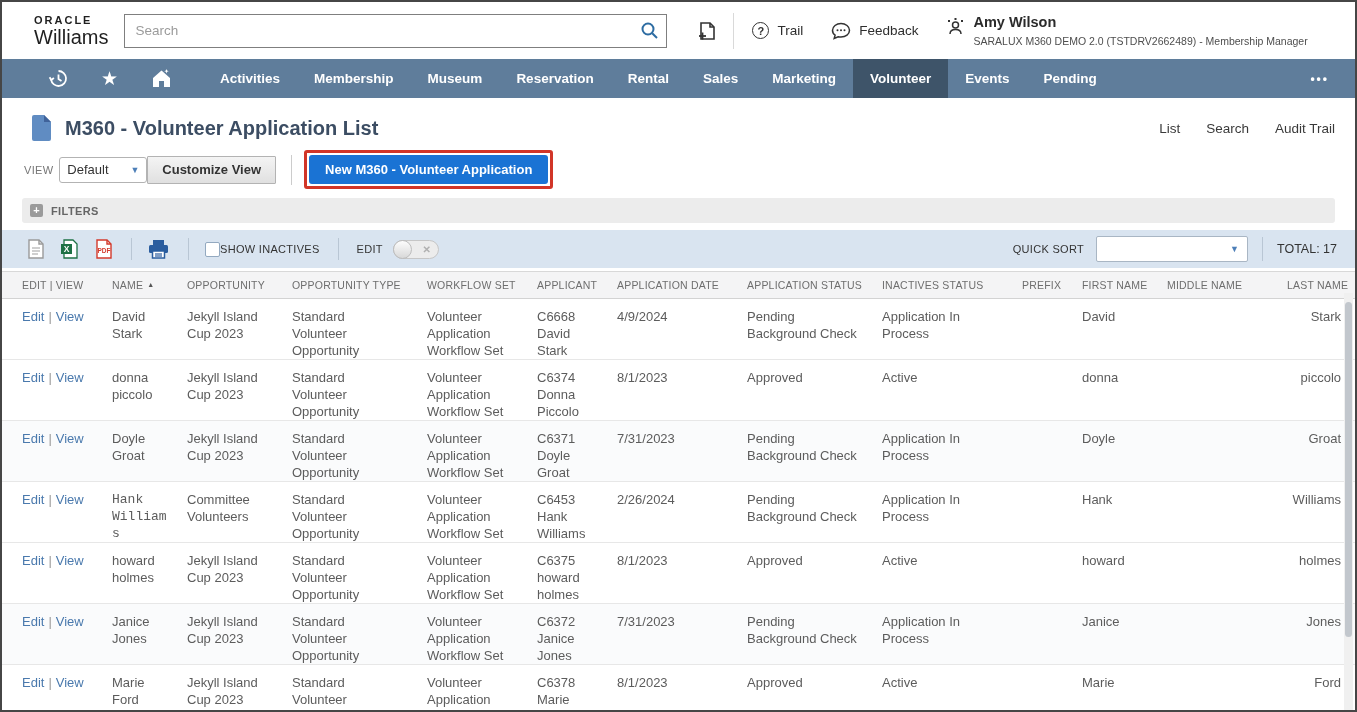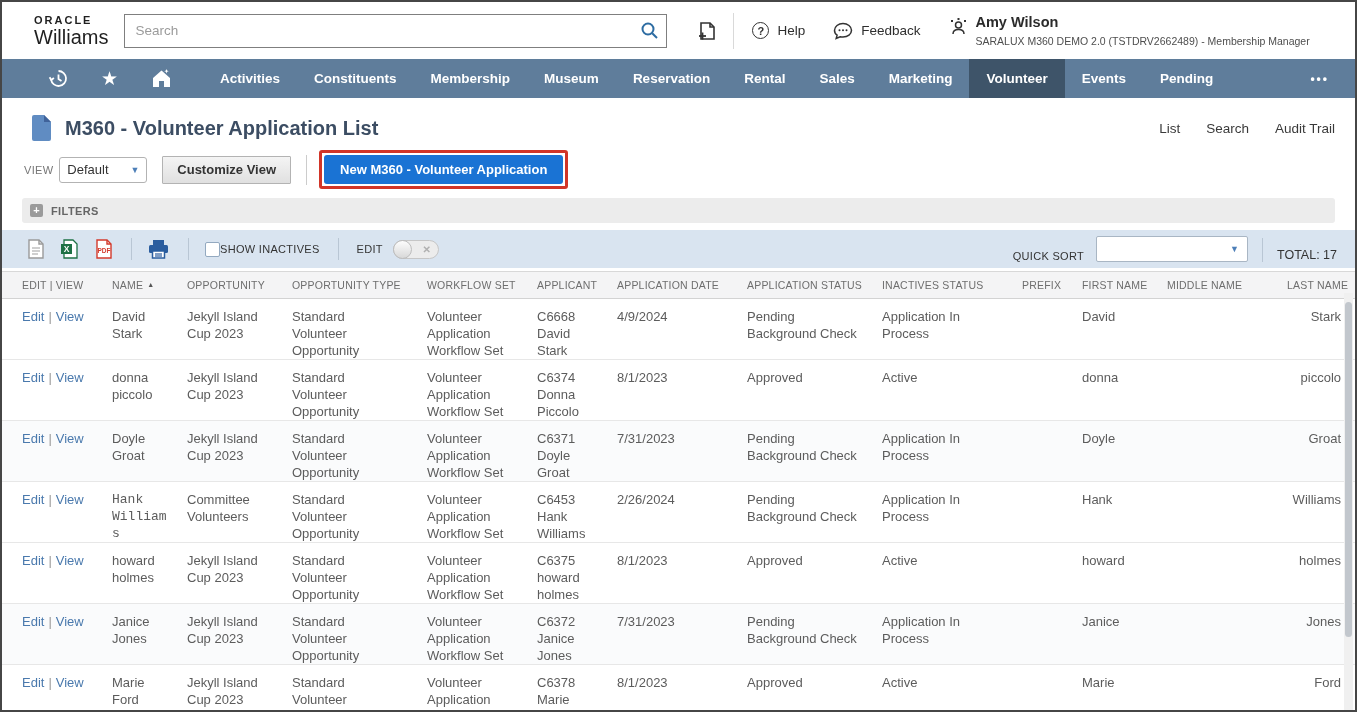--- a/index.html
+++ b/index.html
@@ -57,21 +57,21 @@
   
   .controls { display:flex; align-items:center; padding-left:22px; margin-top:6px; height:41px; }
   .lbl { font-size:11px; color:#767676; letter-spacing:.3px; }
   .selectbox {
     margin-left:6px; width:88px; height:26px; border:1px solid #b3b3b3; border-radius:3px;
     background:#fff; display:flex; align-items:center; padding:0 7px; cursor:pointer;
   }
   .selectbox .val { font-size:13px; color:#333; flex:1; }
   .caret { font-size:9px; color:#4d7fb8; }
   .btn-gray {
-    margin-left:15px; height:28px; padding:0 14px; font-size:13px; font-weight:bold; color:#333;
+    height:28px; padding:0 14px; font-size:13px; font-weight:bold; color:#333;
     background:linear-gradient(#f4f4f4,#e0e0e0); border:1px solid #b3b3b3; border-radius:1px; cursor:pointer;
     font-family:"Liberation Sans", sans-serif;
   }
   .vdiv-l { width:1px; height:30px; background:#ccc; margin-left:15px; }
   .annotation { margin-left:12px; border:3px solid var(--annotation-red,#d13528); border-radius:3px; padding:2px; }
   .btn-blue {
     height:29px; padding:0 16px; font-size:13px; font-weight:bold; color:#fff;
     background:var(--button-blue,#1a73d4); border:none; border-radius:3px; cursor:pointer;
     font-family:"Liberation Sans", sans-serif;
   }
@@ -95,21 +95,21 @@
   .t-lbl { font-size:11px; color:#333; letter-spacing:.3px; }
   .toggle {
     margin-left:10px; width:46px; height:19px; border-radius:10px; background:#ececec;
     border:1px solid #c6c6c6; position:relative; cursor:pointer;
   }
   .knob {
     position:absolute; left:-1px; top:-1px; width:19px; height:19px; border-radius:50%;
     background:linear-gradient(#fdfdfd,#d8d8d8); border:1px solid #bdbdbd;
   }
   .togx { position:absolute; right:7px; top:3px; font-size:10px; color:#b0b0b0; font-weight:bold; }
-  .tb-right { margin-left:auto; display:flex; align-items:flex-end; }
+  .tb-right { margin-left:auto; display:flex; align-items:center; }
   .qs-box {
     margin-left:12px; width:152px; height:26px; background:#fff; border:1px solid #a9b6c4; border-radius:2px;
     display:flex; align-items:center; justify-content:flex-end; padding:0 8px; cursor:pointer;
   }
   .t-div2 { width:1px; height:24px; background:#b9c6d4; margin:0 14px; }
   .total { font-size:12.5px; color:#333; }
 
   
   table.list { border-collapse:collapse; table-layout:fixed; width:1353px; margin-top:3px; }
   .list th {
@@ -157,21 +157,21 @@
         <svg width="20" height="22" viewBox="0 0 20 22">
             <path d="M4 3 h9 l4 4 v12 h-13 z" fill="none" stroke="#333" stroke-width="1.6"></path>
             <path d="M13 3 v4 h4" fill="none" stroke="#333" stroke-width="1.6"></path>
             <line x1="2" y1="16" x2="9" y2="16" stroke="#333" stroke-width="1.8"></line>
             <line x1="5.5" y1="12.5" x2="5.5" y2="19.5" stroke="#333" stroke-width="1.8"></line>
           </svg>
       </div>
       <div class="tb-divider"></div>
       <div class="help">
         <span class="qmark">?</span>
-        <span>Help</span>
+        <span>Trail</span>
       </div>
       <div class="feedback">
         <svg width="20" height="18" viewBox="0 0 20 18">
             <path d="M10 1.5 c4.7 0 8.5 3 8.5 6.8 s-3.8 6.8 -8.5 6.8 c-1 0 -2 -.15 -2.9 -.4 L3.2 16.5 l.9 -3.4 C2.2 11.9 1.5 10.2 1.5 8.3 1.5 4.5 5.3 1.5 10 1.5 z" fill="none" stroke="#333" stroke-width="1.5"></path>
             <circle cx="6.5" cy="8.3" r="1" fill="#333"></circle>
             <circle cx="10" cy="8.3" r="1" fill="#333"></circle>
             <circle cx="13.5" cy="8.3" r="1" fill="#333"></circle>
           </svg>
         <span>Feedback</span>
       </div>
@@ -203,21 +203,20 @@
         <span>★</span>
       </div>
     <div class="nav-ico">
       <svg width="23" height="21" viewBox="0 0 23 21">
           <path d="M3 10 L11.5 2.5 L20 10 v9 h-6 v-6 h-5 v6 h-6 z" fill="#fff"></path>
           <path d="M16.5 1 l.6 1.6 1.6.6 -1.6.6 -.6 1.6 -.6 -1.6 -1.6 -.6 1.6 -.6 z" fill="#fff"></path>
         </svg>
     </div>
     <div class="nav-items" id="nav-items">
         <div class="nav-item">Activities</div>
-        <div class="nav-item">Constituents</div>
         <div class="nav-item">Membership</div>
         <div class="nav-item">Museum</div>
         <div class="nav-item">Reservation</div>
         <div class="nav-item">Rental</div>
         <div class="nav-item">Sales</div>
         <div class="nav-item">Marketing</div>
         <div class="nav-item active">Volunteer</div>
         <div class="nav-item">Events</div>
         <div class="nav-item">Pending</div>
       </div>

